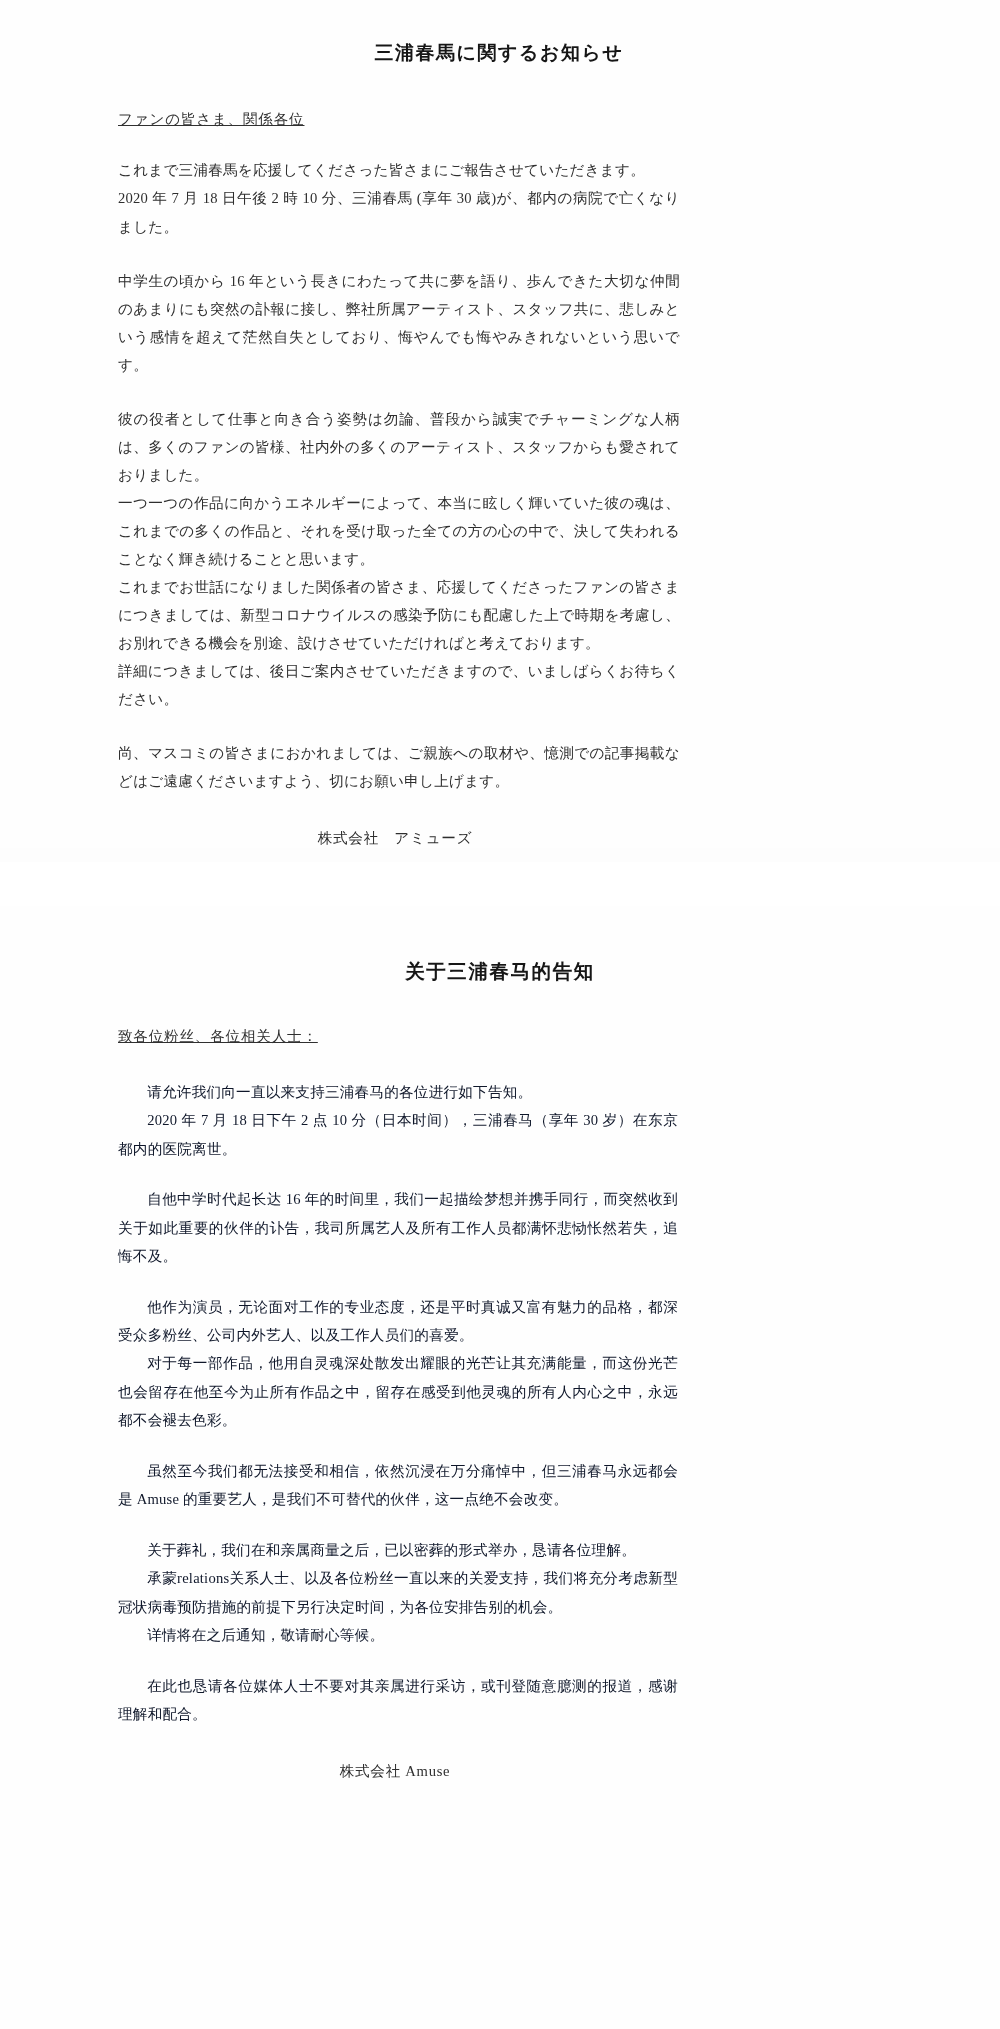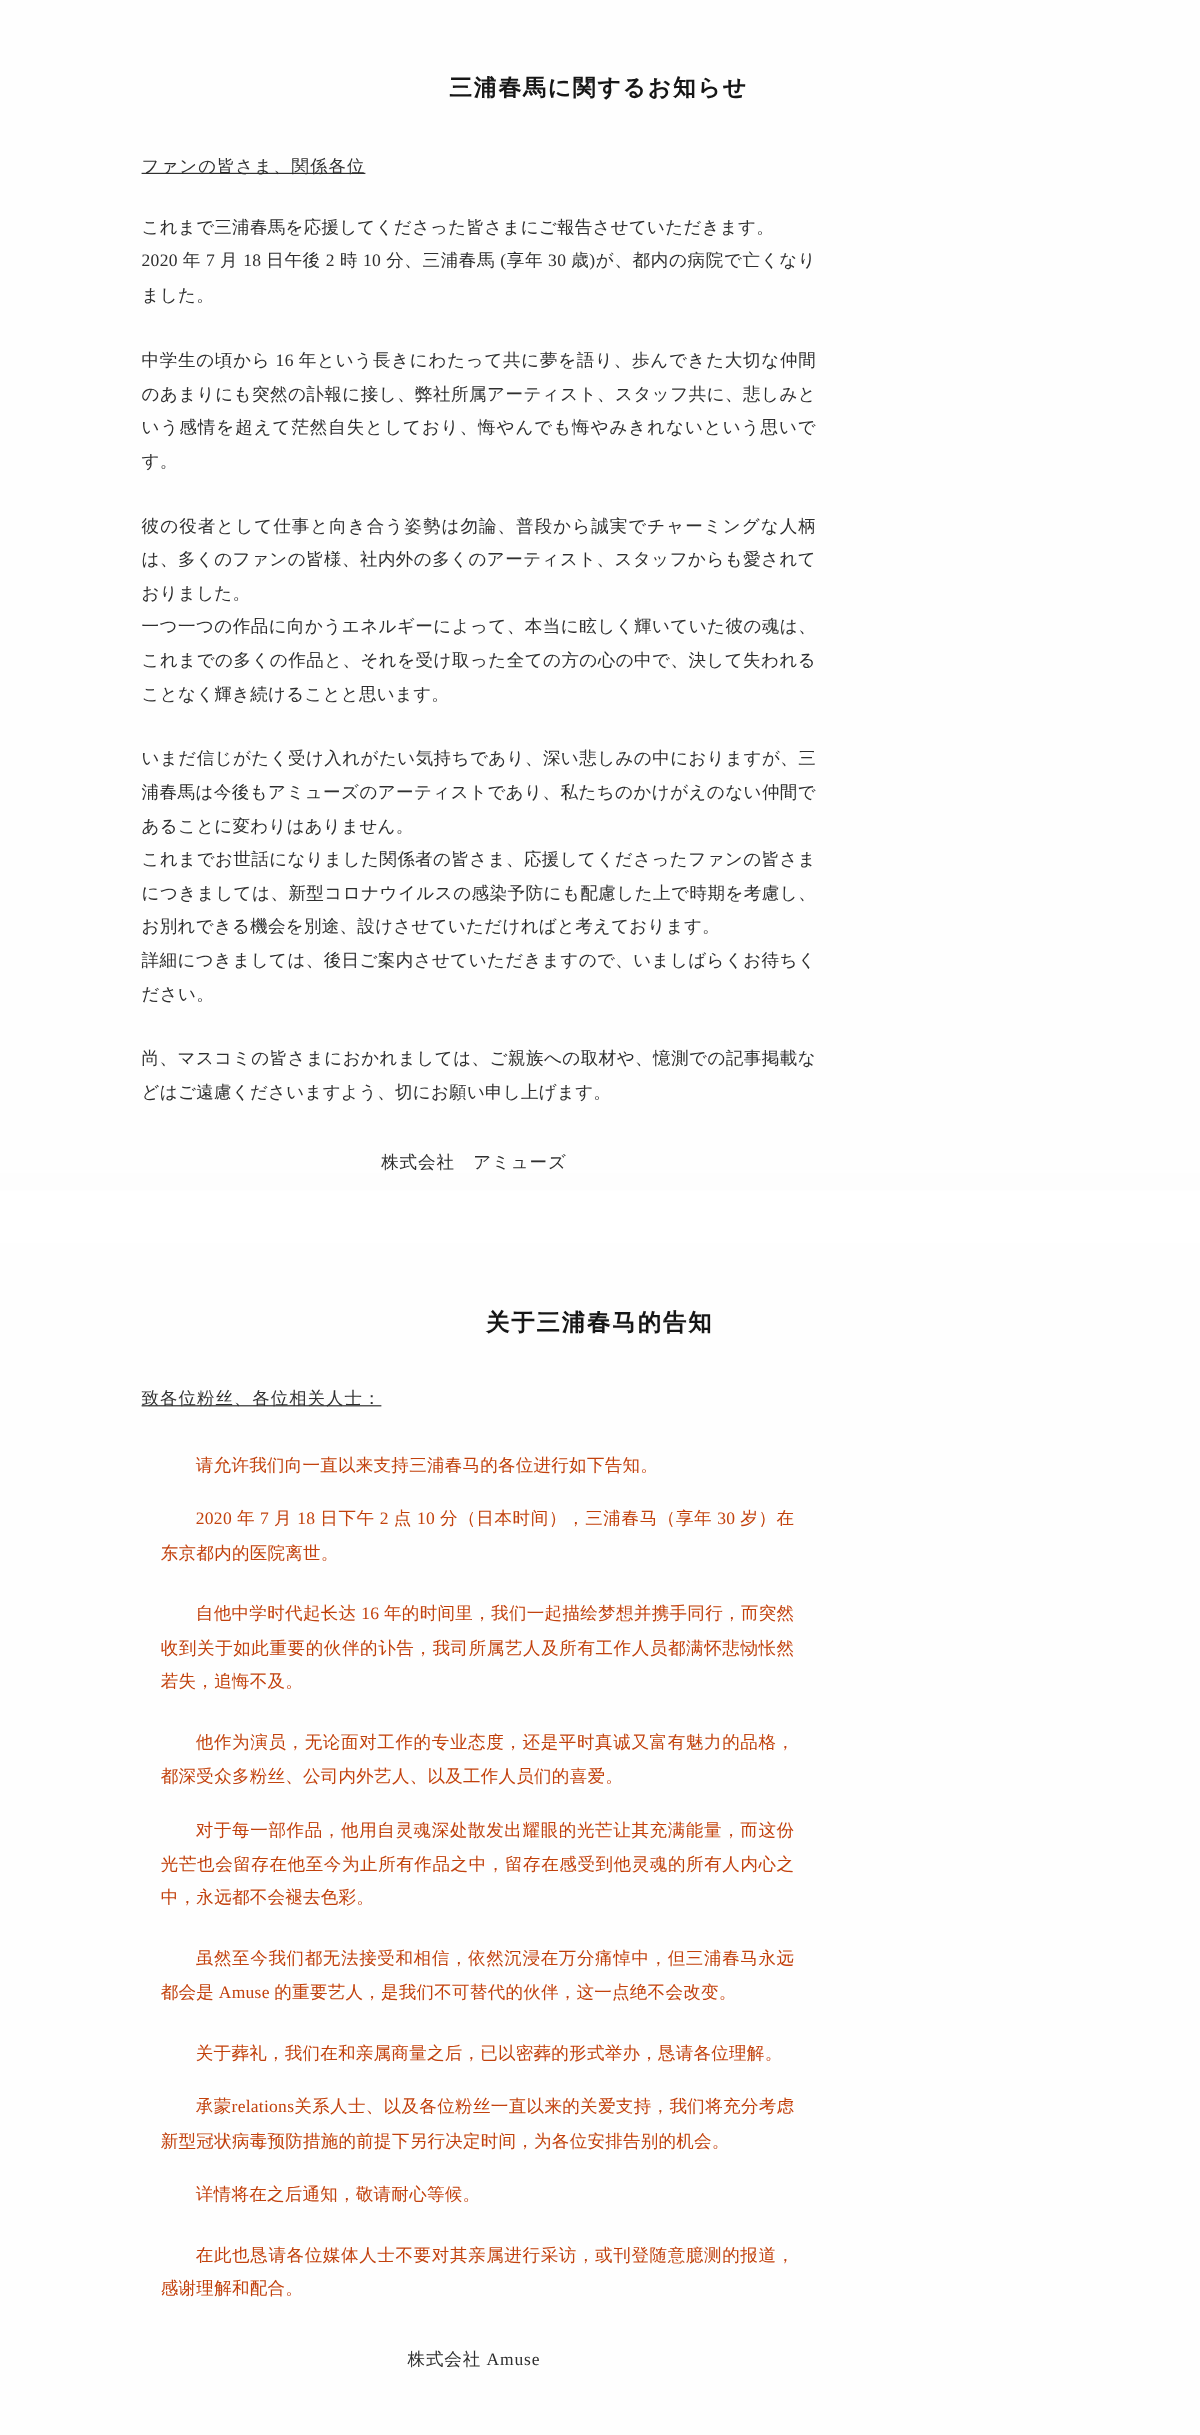--- a/index.html
+++ b/index.html
@@ -22,21 +22,21 @@
     overflow: hidden;
   }
 
   
   .sheet {
     position: relative;
     background: #fefefe;
     box-sizing: border-box;
   }
   .sheet-jp {
-    padding: 44px 0 0 0;
+    padding: 24px 0 0 0;
     min-height: 746px;
   }
   .sheet-cn {
     padding: 40px 0 0 0;
     min-height: 1240px;
     background: #fefefe;
   }
   .sheet-gap {
     height: 44px;
     background: #ffffff;
@@ -93,22 +93,22 @@
   .para-spaced { margin-top: 26px !important; }
   .para-tight  { margin-top: 0 !important; }
 
   
   .para-cn {
     font-size: 14.6px;
     line-height: 1.95;
     letter-spacing: 0.015em;
     text-align: justify;
     text-justify: inter-character;
-    margin: 16px;
-    color: #c2410c;
+    margin: 0;
+    color: #0f172a;
     word-break: break-all;
   }
   .indent { text-indent: 2em; }
   .cn-gap { margin-top: 22px !important; }
 
   .signature {
     font-size: 14.6px;
     letter-spacing: 0.05em;
     text-align: center;
     margin-top: 34px;
@@ -133,21 +133,20 @@
       <p class="salutation salutation-jp">ファンの皆さま、関係各位</p>
 
       <p class="para para-spaced" style="margin-top:28px;">これまで三浦春馬を応援してくださった皆さまにご報告させていただきます。</p>
       <p class="para para-tight">2020 年 7 月 18 日午後 2 時 10 分、三浦春馬 (享年 30 歳)が、都内の病院で亡くなりました。</p>
 
       <p class="para para-spaced">中学生の頃から 16 年という長きにわたって共に夢を語り、歩んできた大切な仲間のあまりにも突然の訃報に接し、弊社所属アーティスト、スタッフ共に、悲しみという感情を超えて茫然自失としており、悔やんでも悔やみきれないという思いです。</p>
 
       <p class="para para-spaced">彼の役者として仕事と向き合う姿勢は勿論、普段から誠実でチャーミングな人柄は、多くのファンの皆様、社内外の多くのアーティスト、スタッフからも愛されておりました。</p>
       <p class="para para-tight">一つ一つの作品に向かうエネルギーによって、本当に眩しく輝いていた彼の魂は、これまでの多くの作品と、それを受け取った全ての方の心の中で、決して失われることなく輝き続けることと思います。</p>
 
-      <p class="para para-spaced">いまだ信じがたく受け入れがたい気持ちであり、深い悲しみの中におりますが、三浦春馬は今後もアミューズのアーティストであり、私たちのかけがえのない仲間であることに変わりはありません。</p>
 
       <p class="para para-tight">これまでお世話になりました関係者の皆さま、応援してくださったファンの皆さまにつきましては、新型コロナウイルスの感染予防にも配慮した上で時期を考慮し、お別れできる機会を別途、設けさせていただければと考えております。</p>
       <p class="para para-tight">詳細につきましては、後日ご案内させていただきますので、いましばらくお待ちください。</p>
 
       <p class="para para-spaced">尚、マスコミの皆さまにおかれましては、ご親族への取材や、憶測での記事掲載などはご遠慮くださいますよう、切にお願い申し上げます。</p>
 
       <p class="signature">株式会社　アミューズ</p>
     </div>
   </section>
 

